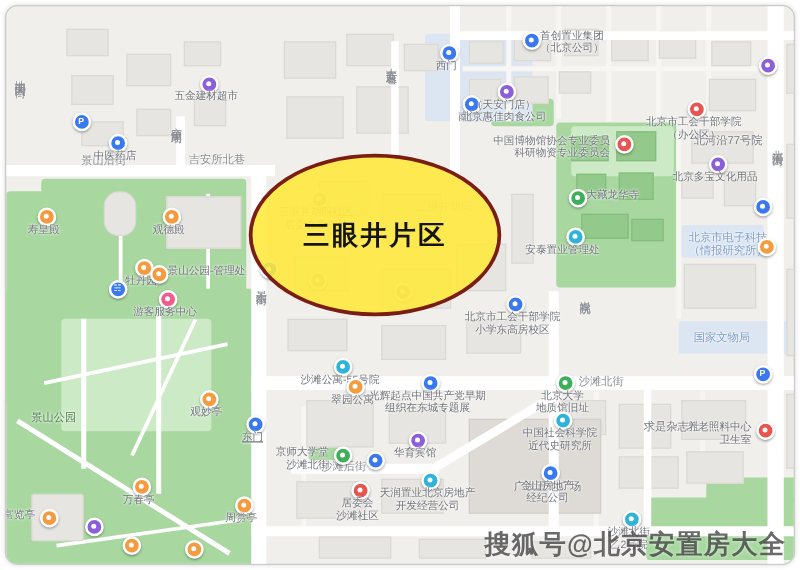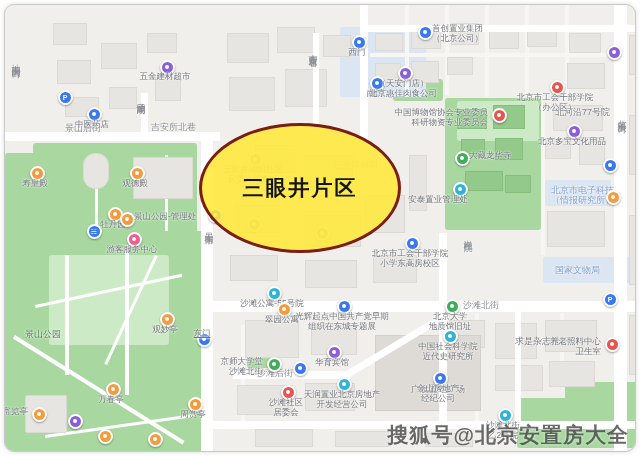--- a/index.html
+++ b/index.html
@@ -234,21 +234,21 @@
         </div>
         <div class="poi" style="left: 449.5px; top: 145.5px; background: rgb(63, 174, 90);">
           <span class="dot"></span>
         </div>
         <div class="poi-label" style="left: 464px; top: 146px; text-align: left;">
           <div>大藏龙华寺</div>
         </div>
         <div class="poi" style="left: 447.5px; top: 176.5px; background: rgb(47, 179, 217);">
           <span class="dot"></span>
         </div>
-        <div class="poi-label" style="left: 353px; top: 190px; width: 160px;">
+        <div class="poi-label" style="left: 365px; top: 190px; width: 160px;">
           <div>安泰置业管理处</div>
         </div>
         <div class="poi" style="left: 486.5px; top: 102.5px; background: rgb(232, 84, 79);">
           <span class="dot"></span>
         </div>
         <div class="poi-label" style="left: 323px; top: 103px; width: 160px; text-align: right;">
           <div>中国博物馆协会专业委员</div>
           <div>科研物资专业委员会</div>
         </div>
         <div class="poi" style="left: 597.5px; top: 152.5px; background: rgb(58, 120, 239);">
@@ -306,22 +306,22 @@
           <span class="dot"></span>
         </div>
         <div class="poi-label" style="left: 257px; top: 385px; width: 160px;">
           <div>天润置业北京房地产</div>
           <div>开发经营公司</div>
         </div>
         <div class="poi" style="left: 275.5px; top: 379.5px; background: rgb(232, 84, 79);">
           <span class="dot"></span>
         </div>
         <div class="poi-label" style="left: 201px; top: 393px; width: 160px;">
+          <div>居委会</div>
           <div>沙滩社区</div>
-          <div>居委会</div>
         </div>
         <div class="poi" style="left: 439.5px; top: 293.5px; background: rgb(63, 174, 90);">
           <span class="dot"></span>
         </div>
         <div class="poi-label" style="left: 365px; top: 307px; width: 160px;">
           <div>北京大学</div>
           <div>地质馆旧址</div>
         </div>
         <div class="poi" style="left: 437.5px; top: 323.5px; background: rgb(47, 179, 217);">
           <span class="dot"></span>
@@ -350,21 +350,21 @@
         <div class="poi-label" style="left: 418px; top: 416px; width: 160px;">
           <div>沙滩北街</div>
           <div>乙2号院</div>
         </div>
         <div class="poi" style="left: 597.5px; top: 286.5px; background: rgb(58, 120, 239);">
           <span class="glyph">P</span>
         </div>
         <div class="poi" style="left: 191.5px; top: 326.5px; background: rgb(58, 120, 239);">
           <span class="dot"></span>
         </div>
-        <div class="poi-label" style="left: 117px; top: 324px; width: 160px; text-decoration: underline;">
+        <div class="poi-label" style="left: 117px; top: 340px; width: 160px; text-decoration: underline;">
           <div>东门</div>
         </div>
         <div class="poi" style="left: 24.5px; top: 160.5px; background: rgb(245, 154, 61);">
           <span class="dot"></span>
         </div>
         <div class="poi-label" style="left: -50px; top: 174px; width: 160px;">
           <div>寿皇殿</div>
         </div>
         <div class="poi" style="left: 124.5px; top: 160.5px; background: rgb(245, 154, 61);">
           <span class="dot"></span>

